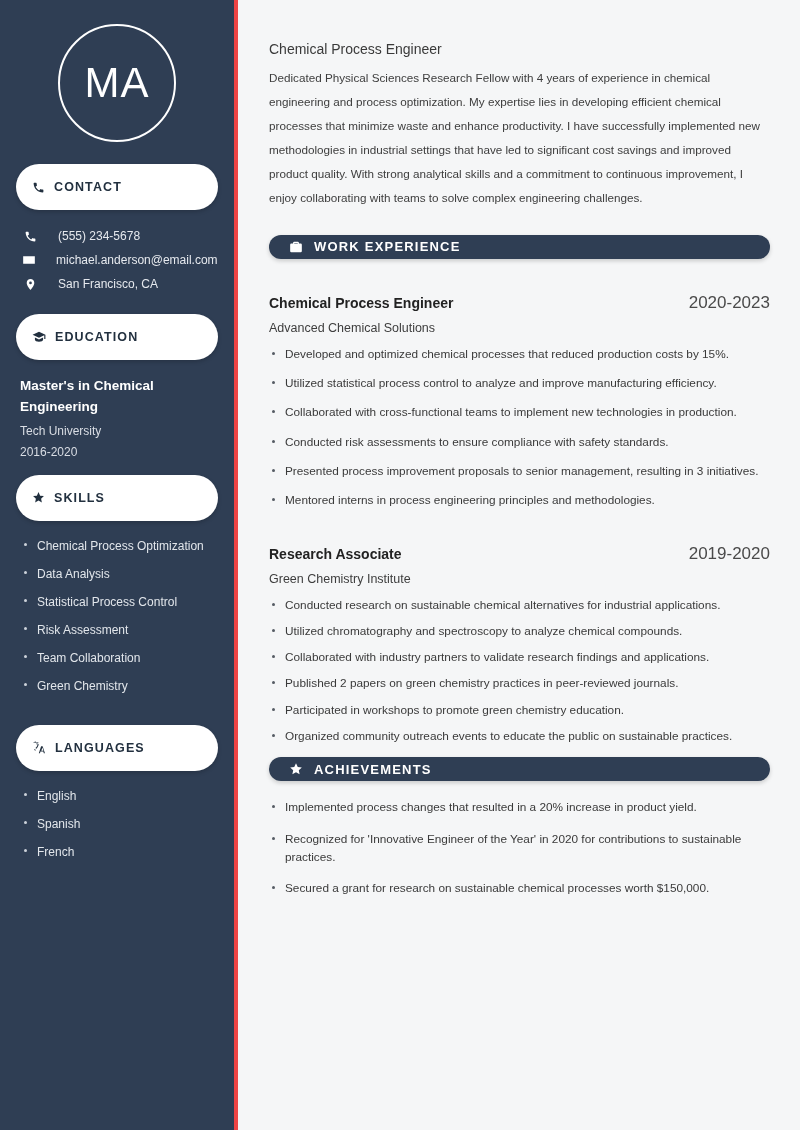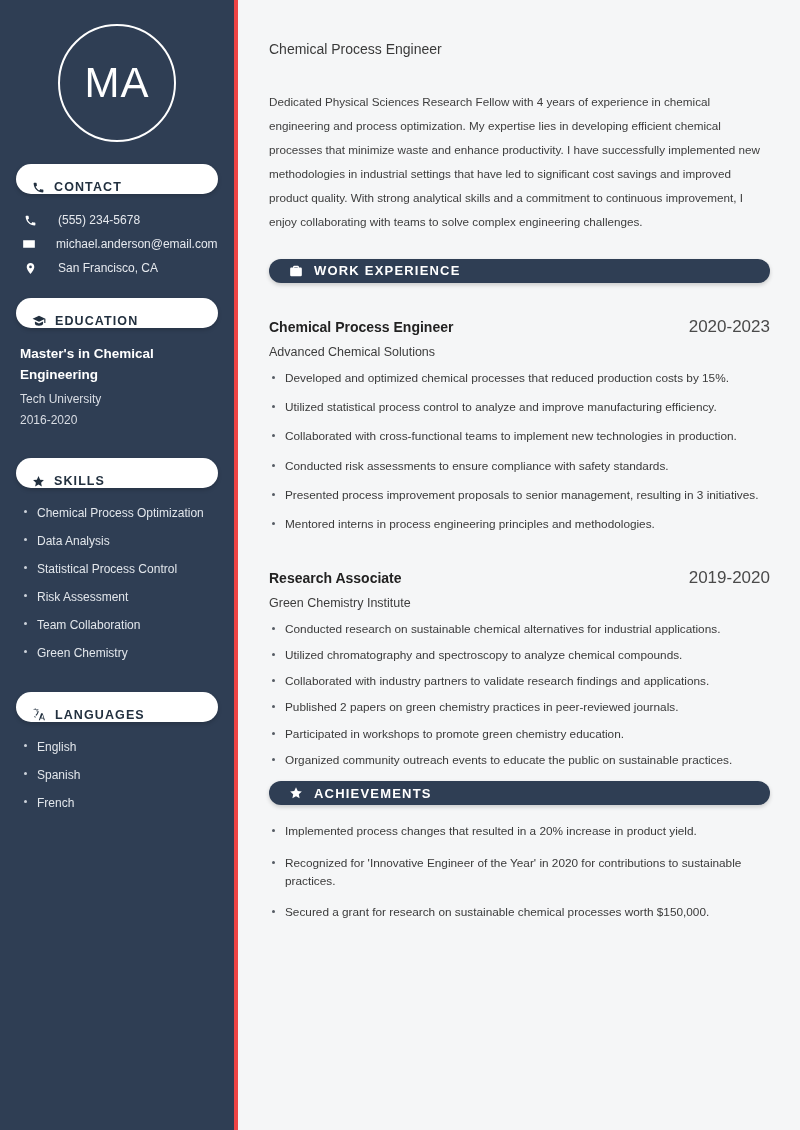--- a/index.html
+++ b/index.html
@@ -50,23 +50,23 @@
     justify-content: center;
     font-size: 42px;
     font-weight: 400;
     letter-spacing: 1px;
     color: #ffffff;
   }
 
   .pill {
     background: #ffffff;
     border-radius: 999px;
-    height: 30px;
-    display: flex;
-    align-items: flex-end;
+    height: 46px;
+    display: flex;
+    align-items: center;
     gap: 9px;
     padding: 0 16px;
     margin-bottom: 14px;
     box-shadow: 0 2px 4px rgba(0,0,0,0.18);
   }
   .pill .pill-label {
     color: #22303f;
     font-size: 12.5px;
     font-weight: bold;
     letter-spacing: 1.1px;
@@ -77,21 +77,21 @@
   .contact-row {
     display: flex;
     align-items: center;
     gap: 20px;
     padding: 5px 6px;
     font-size: 12px;
     color: #e6e9ee;
   }
   .contact-row .ico { display: flex; width: 16px; justify-content: center; color: #ffffff; }
 
-  .edu-block { padding: 2px 4px 27px 4px; }
+  .edu-block { padding: 2px 4px 12px 4px; }
   .edu-degree {
     font-size: 13.5px;
     font-weight: bold;
     color: #ffffff;
     line-height: 1.55;
     margin-bottom: 3px;
   }
   .edu-school { font-size: 12px; color: #d9dde4; line-height: 1.75; }
   .edu-years  { font-size: 12px; color: #d9dde4; line-height: 1.75; }
 
@@ -129,21 +129,21 @@
     line-height: 1.16;
     letter-spacing: -0.2px;
   }
   .title-sub {
     margin-top: 13px;
     font-size: 14px;
     color: #3a3a3a;
   }
 
   .summary {
-    margin-top: 33px;
+    margin-top: 9px;
     font-size: 11.7px;
     line-height: 2.05;
     color: #3d3d3d;
     max-width: 500px;
   }
 
   .section-bar {
     margin-top: 25px;
     background: #2f3e54;
     border-radius: 999px;

